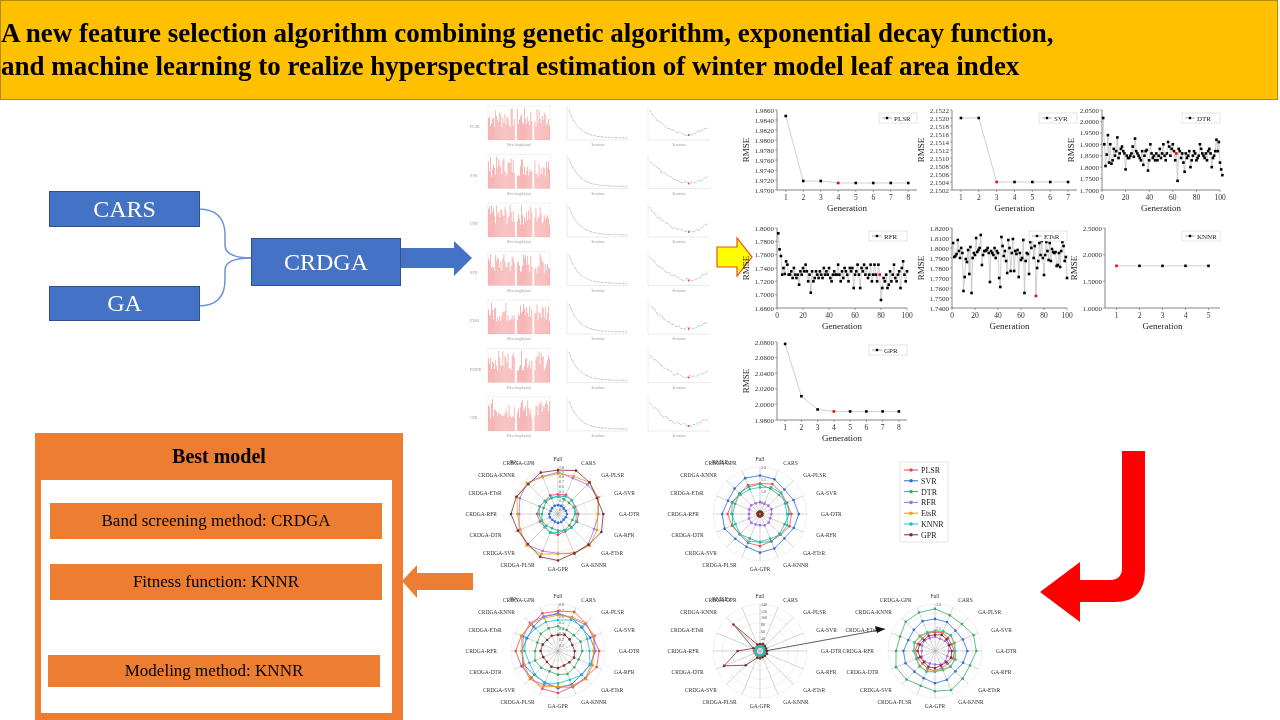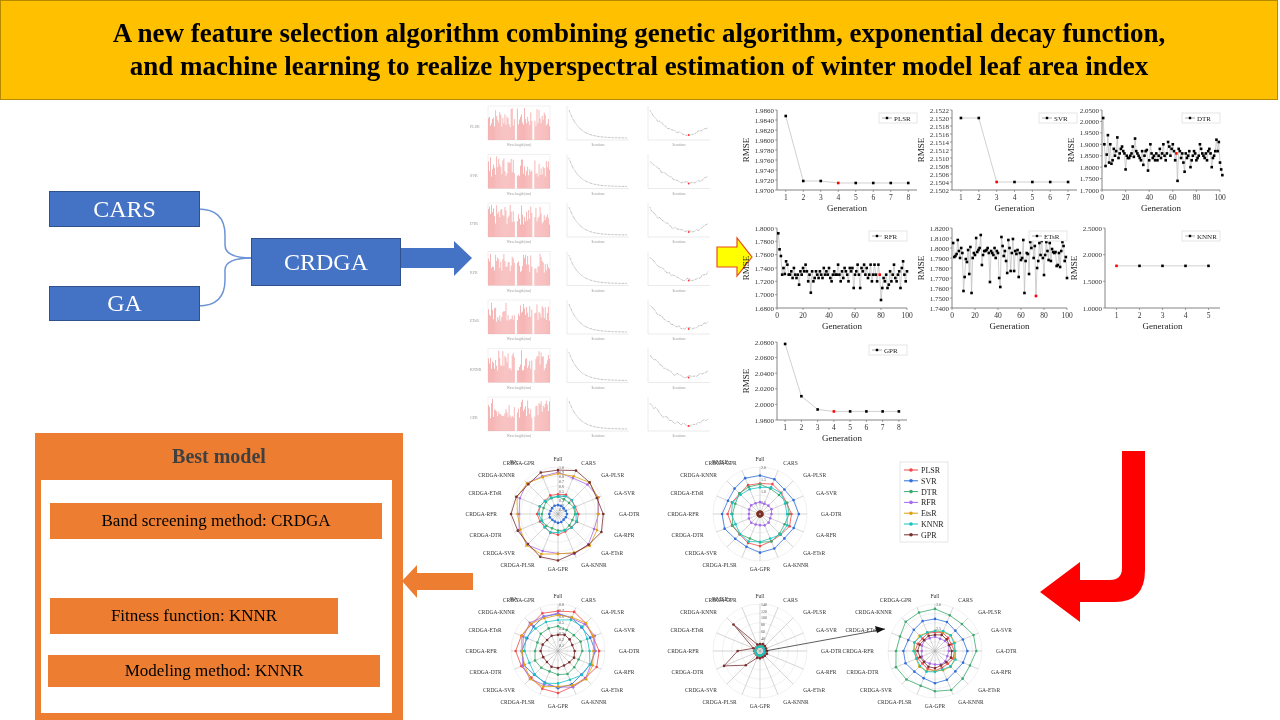--- a/index.html
+++ b/index.html
@@ -1,23 +1,23 @@
 <!DOCTYPE html>
 <html><head>
 <meta charset="utf-8">
 <style>
   html,body{margin:0;padding:0;background:#fff;}
   body{width:1280px;height:720px;position:relative;overflow:hidden;font-family:"Liberation Serif",serif;}
   .abs{position:absolute;}
   #title{left:0;top:0;width:1278px;height:100px;background:#FFC000;border:1px solid #b48a00;box-sizing:border-box;
-    display:flex;flex-direction:column;justify-content:center;align-items:center;}
+    display:flex;flex-direction:column;justify-content:center;}
   #title span{font-weight:bold;font-size:27px;line-height:33px;color:#000;white-space:nowrap;}
   .bluebox{background:#4472C4;color:#fff;border:1px solid #2f528f;box-sizing:border-box;display:flex;align-items:center;justify-content:center;font-size:24px;}
   #best{left:35px;top:433px;width:368px;height:287px;background:#ED7D31;box-sizing:border-box;}
-  #best-title{position:absolute;left:0;top:0;width:100%;height:47px;display:flex;align-items:center;justify-content:center;font-weight:bold;font-size:20px;color:#404040;}
+  #best-title{position:absolute;left:0;top:0;width:100%;height:47px;display:flex;align-items:center;justify-content:center;font-weight:bold;font-size:20px;color:#000000;}
   #best-inner{position:absolute;left:6px;top:47px;width:351px;height:233px;background:#fff;}
   .obox{position:absolute;background:#ED7D31;display:flex;align-items:center;justify-content:center;font-weight:normal;font-size:17px;color:#000;}
   svg text{font-family:"Liberation Serif",serif;}
 </style>
 </head>
 <body>
 
 <div id="title" class="abs">
   <span>A new feature selection algorithm combining genetic algorithm, exponential decay function,</span>
   <span>and machine learning to realize hyperspectral estimation of winter model leaf area index</span>
@@ -1998,16 +1998,16 @@
       <line x1="449" y1="86.80000000000001" x2="463" y2="86.80000000000001" stroke="#7A2E2E" stroke-width="1"></line>
       <circle cx="456" cy="86.80000000000001" r="1.8" fill="#7A2E2E"></circle>
       <text x="466" y="89.80000000000001" font-size="8" fill="#222">GPR</text>
     </g>
   </svg>
 
 <div id="best" class="abs">
   <div id="best-title">Best model</div>
   <div id="best-inner">
     <div class="obox" style="left:9px;top:23px;width:332px;height:36px">Band screening method: CRDGA</div>
-    <div class="obox" style="left:9px;top:118px;width:288px;height:36px">Fitness function: KNNR</div>
+    <div class="obox" style="left:9px;top:84px;width:332px;height:36px">Fitness function: KNNR</div>
     <div class="obox" style="left:7px;top:175px;width:332px;height:32px">Modeling method: KNNR</div>
   </div>
 </div>
 
 </body></html>

